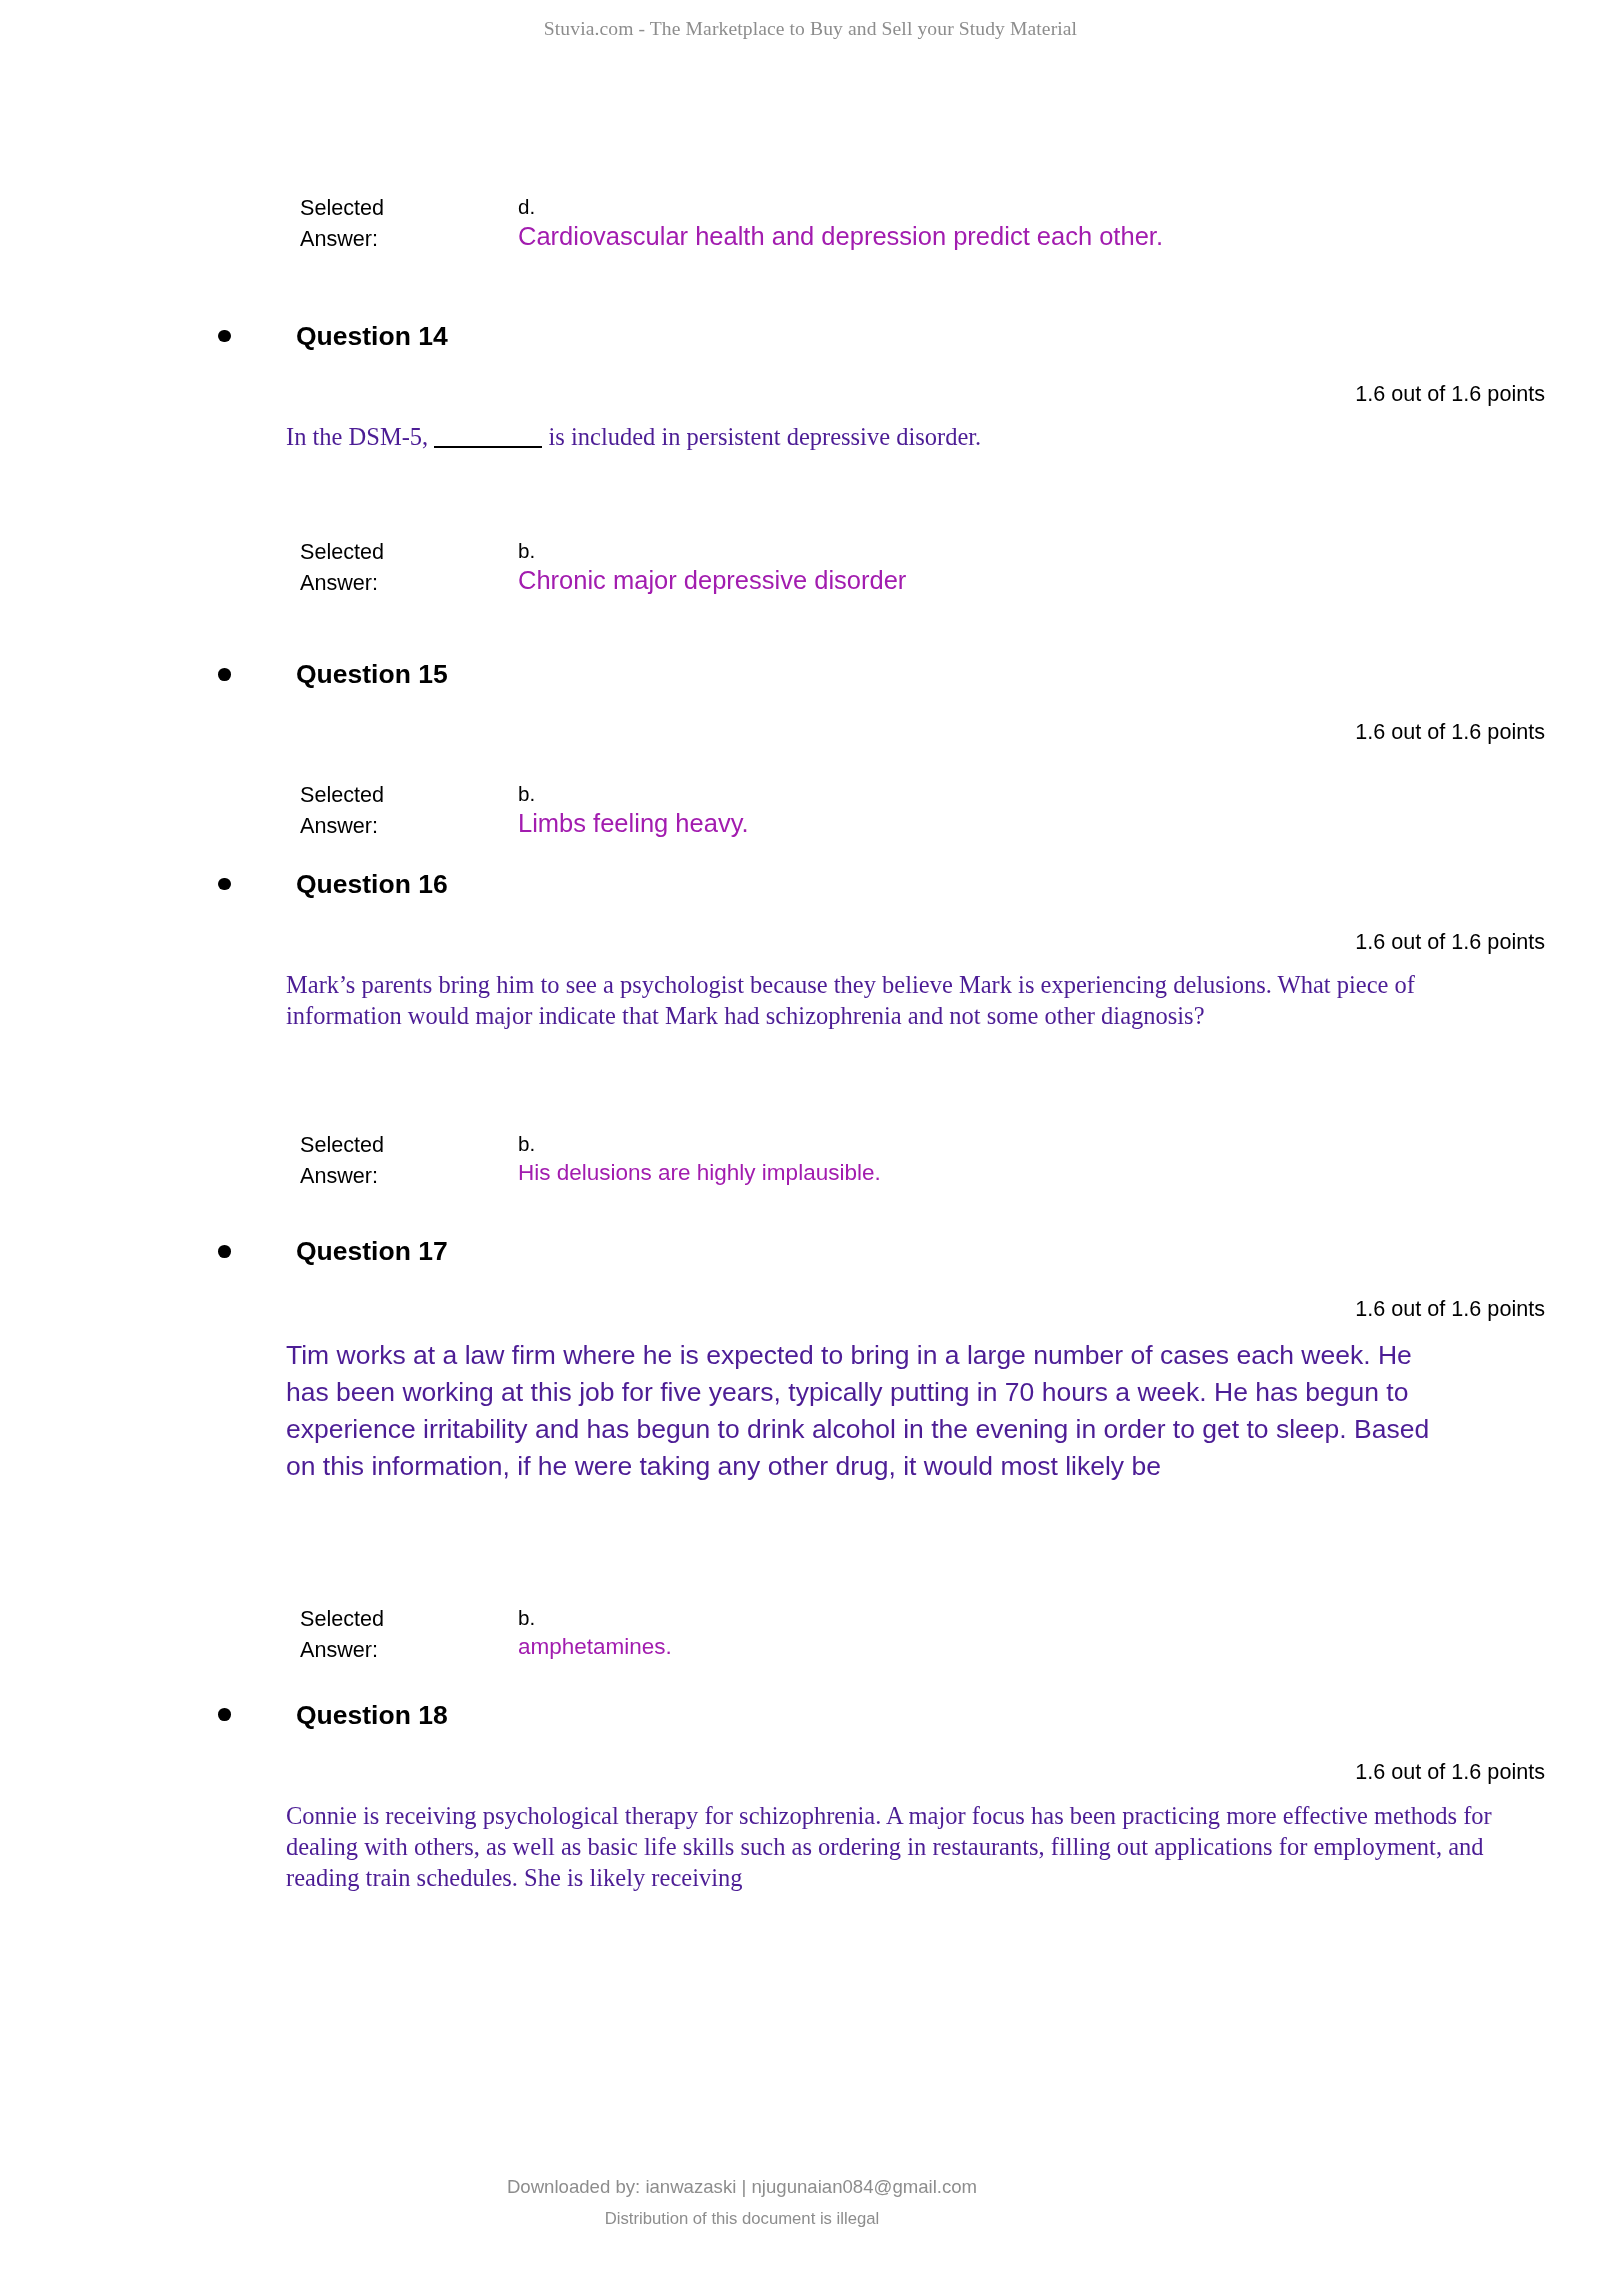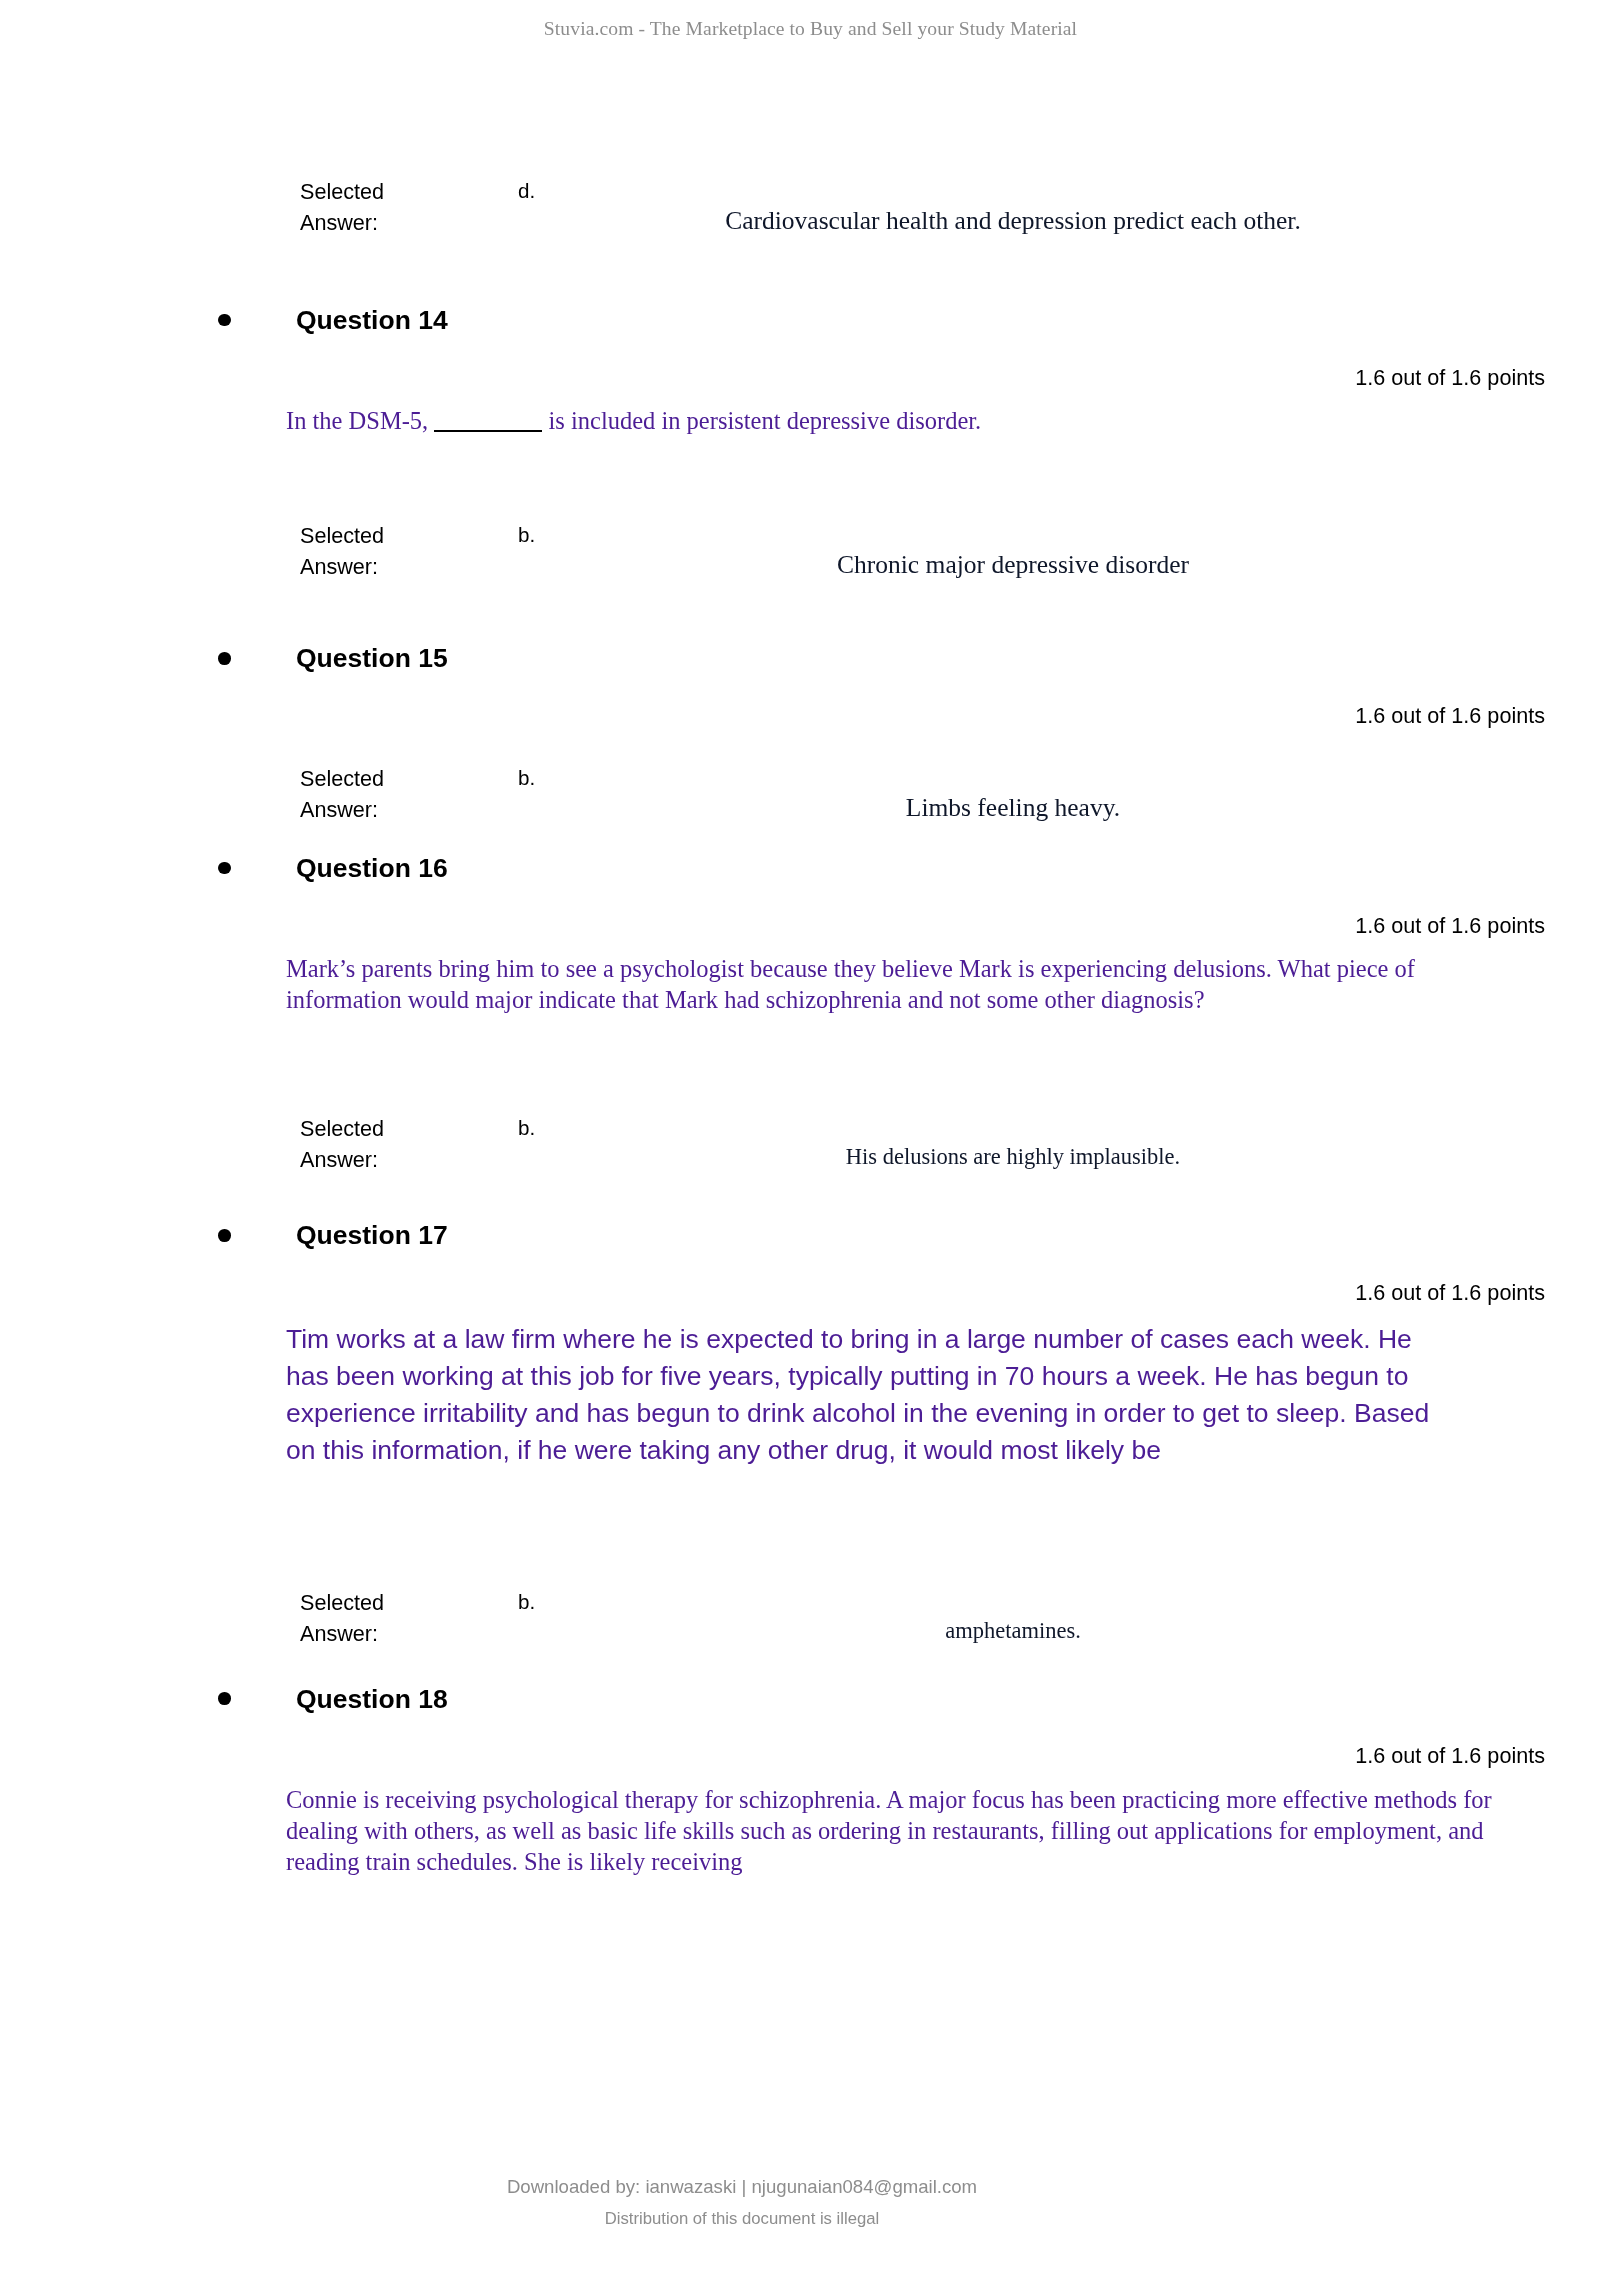--- a/index.html
+++ b/index.html
@@ -25,21 +25,21 @@
     text-align: center;
     font-family: Liberation Serif, serif;
     font-size: 19.6px;
     color: #8d8d8d;
     letter-spacing: 0.1px;
   }
 
   
   .content {
     position: absolute;
-    top: 176px;
+    top: 192px;
     left: 0;
     width: 1621px;
   }
 
   
   .answer-block {
     position: relative;
     margin: 0;
     padding: 0;
     min-height: 63px;
@@ -61,25 +61,24 @@
     top: 0;
     width: 990px;
   }
   .answer-letter {
     font-family: "Liberation Sans", sans-serif;
     font-size: 20.6px;
     line-height: 29px;
     color: #000;
   }
   .answer-text {
-    font-family: Liberation Serif, serif;
+    font-family: Liberation Sans, sans-serif;
     font-size: 25.5px;
     line-height: 31px;
-    color: #0f172a;
-    text-align: center;
+    color: #a21caf;
   }
   .answer-text.small {
     font-size: 22.5px;
     line-height: 29px;
   }
 
   
   .question-head {
     position: relative;
     height: 45px;

